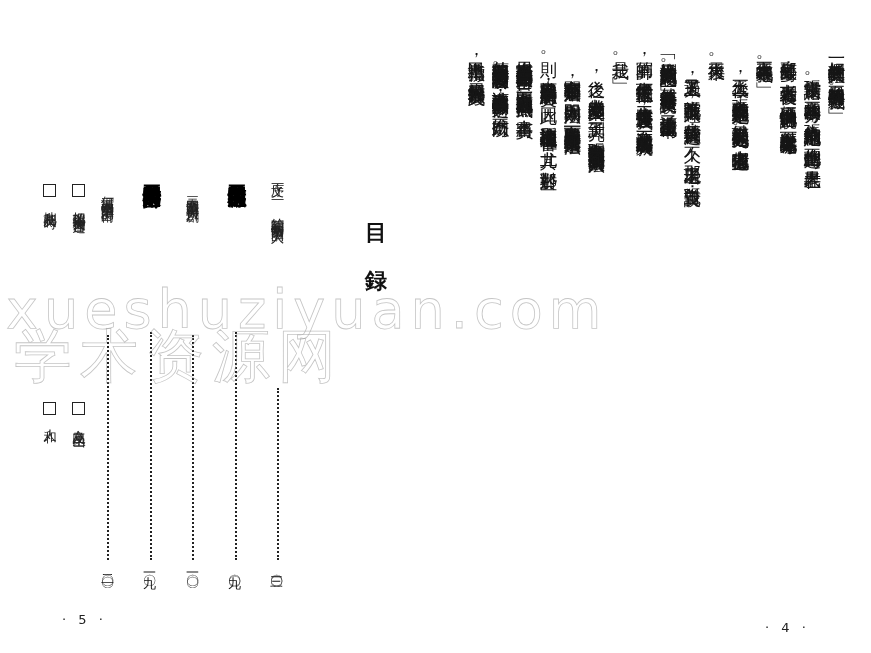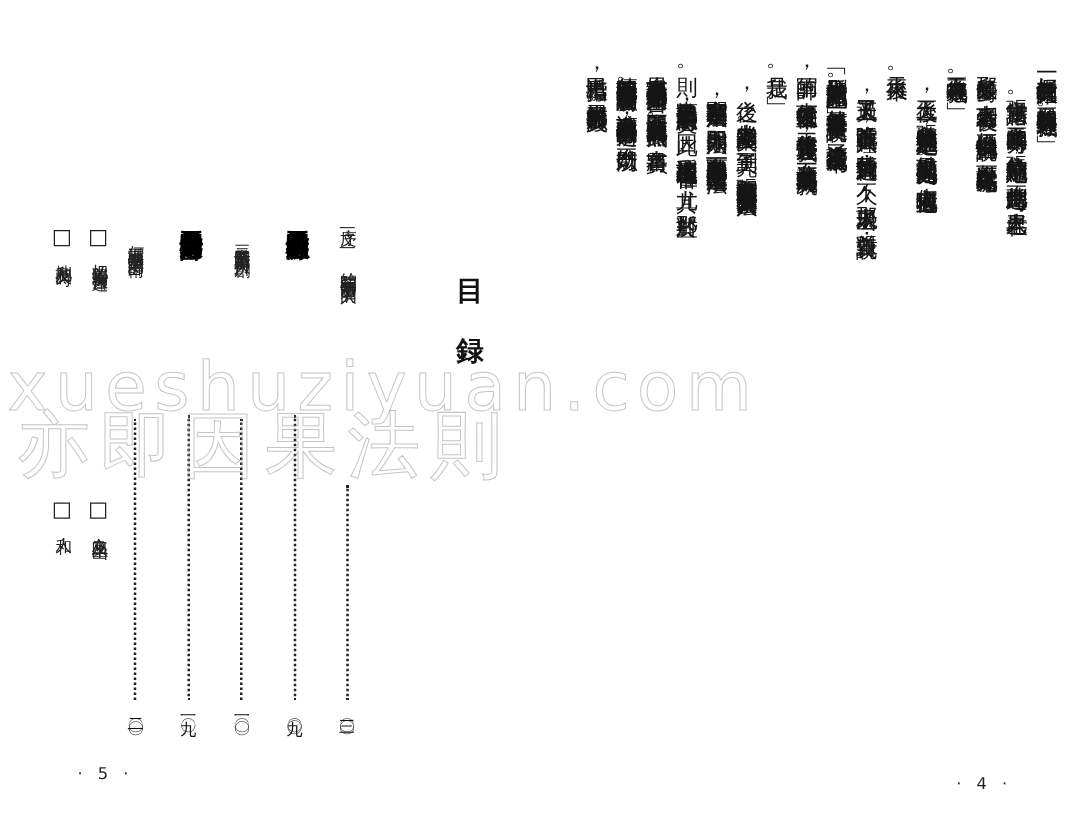--- a/index.html
+++ b/index.html
@@ -81,13 +81,13 @@
   <div class="vcol body-col" style="left:128px; top:48px;">　宇宙間存在着某種法則，亦即因果法則，而百戰百勝的奇門遁甲占卜術便掌握了這種因果法</div>
   <div class="vcol body-col" style="left:104px; top:48px;">則。由於戰爭原本起因於人意志的衝突，因此，這種法則極適用在現代社會中；尤其，對於那些</div>
   <div class="vcol body-col" style="left:80px; top:48px;">日夜爲商場戰爭而焦慮苦思的企業界人士而言，奇門遁甲將會成爲他的一項猛烈武器。本書將負</div>
   <div class="vcol body-col" style="left:56px; top:48px;">傳的諸葛孔明三元奇門遁甲首度爲讀者公開。讓讀者在爲自己的將來採取行動之前，不妨以奇門</div>
   <div class="vcol body-col" style="left:32px; top:48px;">遁甲爲指標，先尋求解答再加以實踐。</div>
 
   <div class="folio" style="left:330px; top:620px;">· 4 ·</div>
 </div>
 
 <div class="watermark" style="left:6px; top:278px; font-size:54px; letter-spacing:6px;">xueshuziyuan.com</div>
-<div class="watermark" style="left:14px; top:318px; font-size:58px; letter-spacing:8px;">亦即因果法則</div>
+<div class="watermark" style="left:14px; top:318px; font-size:58px; letter-spacing:8px;">学术资源网</div>
 
 </body></html>

